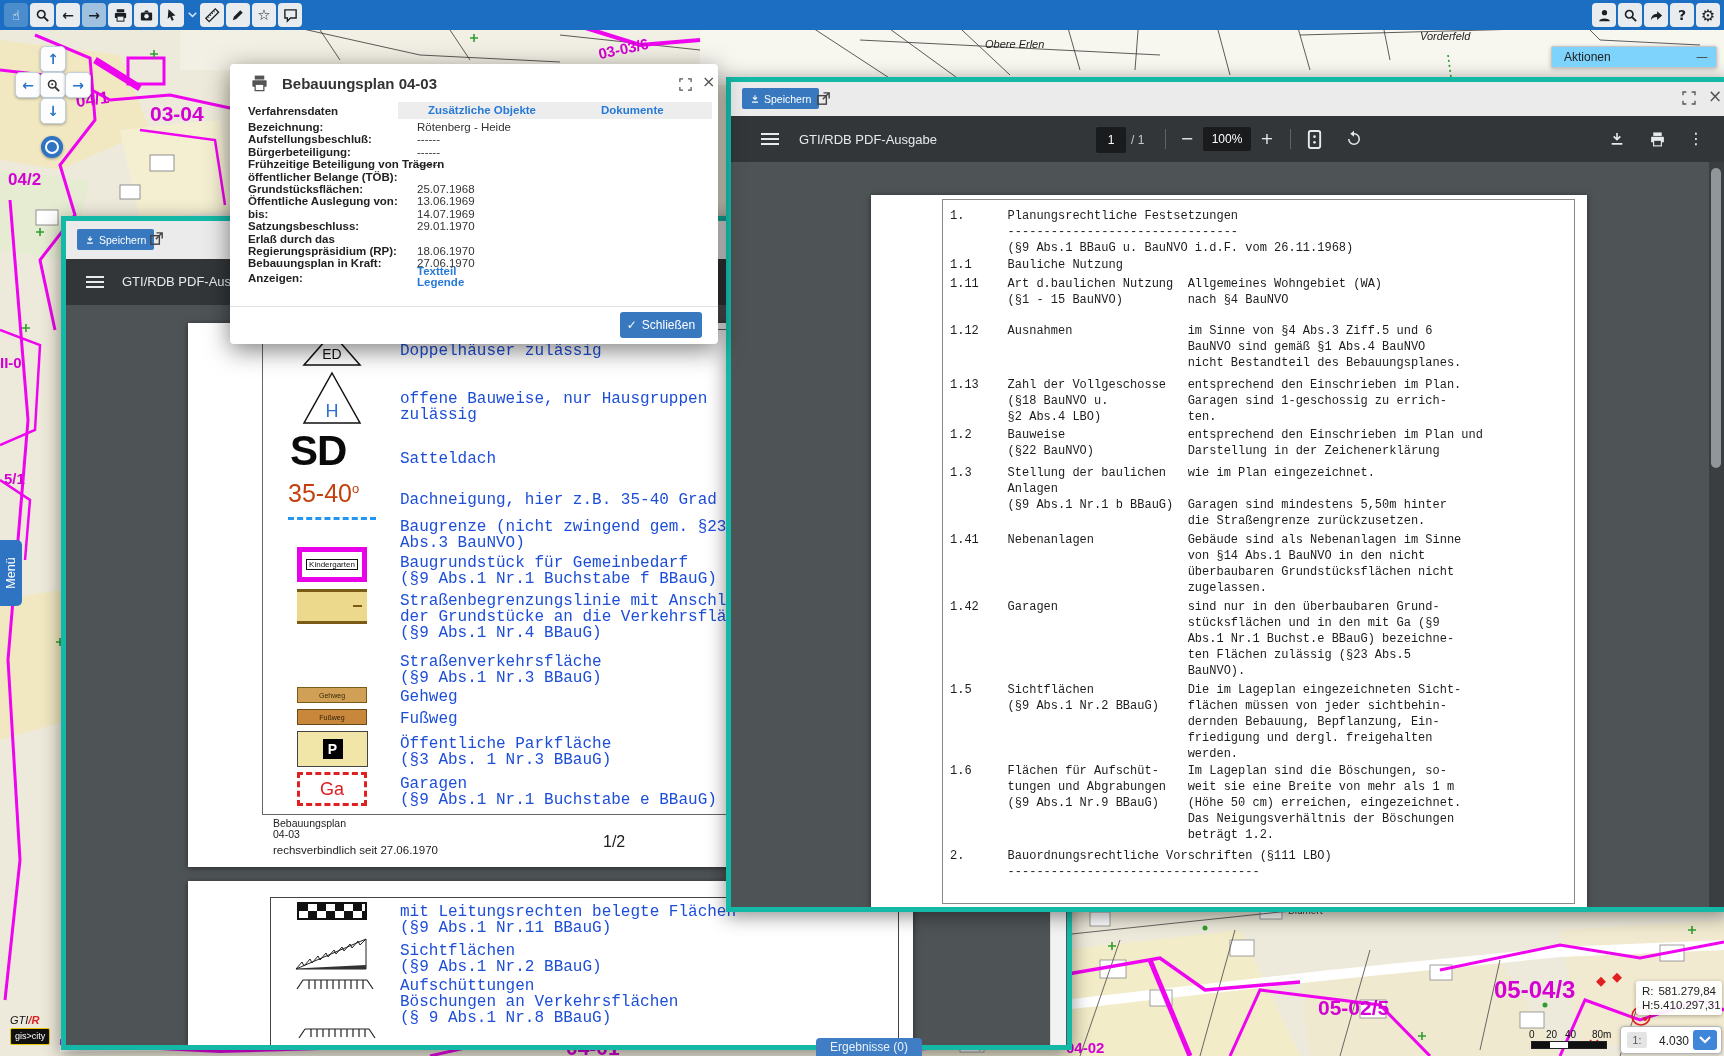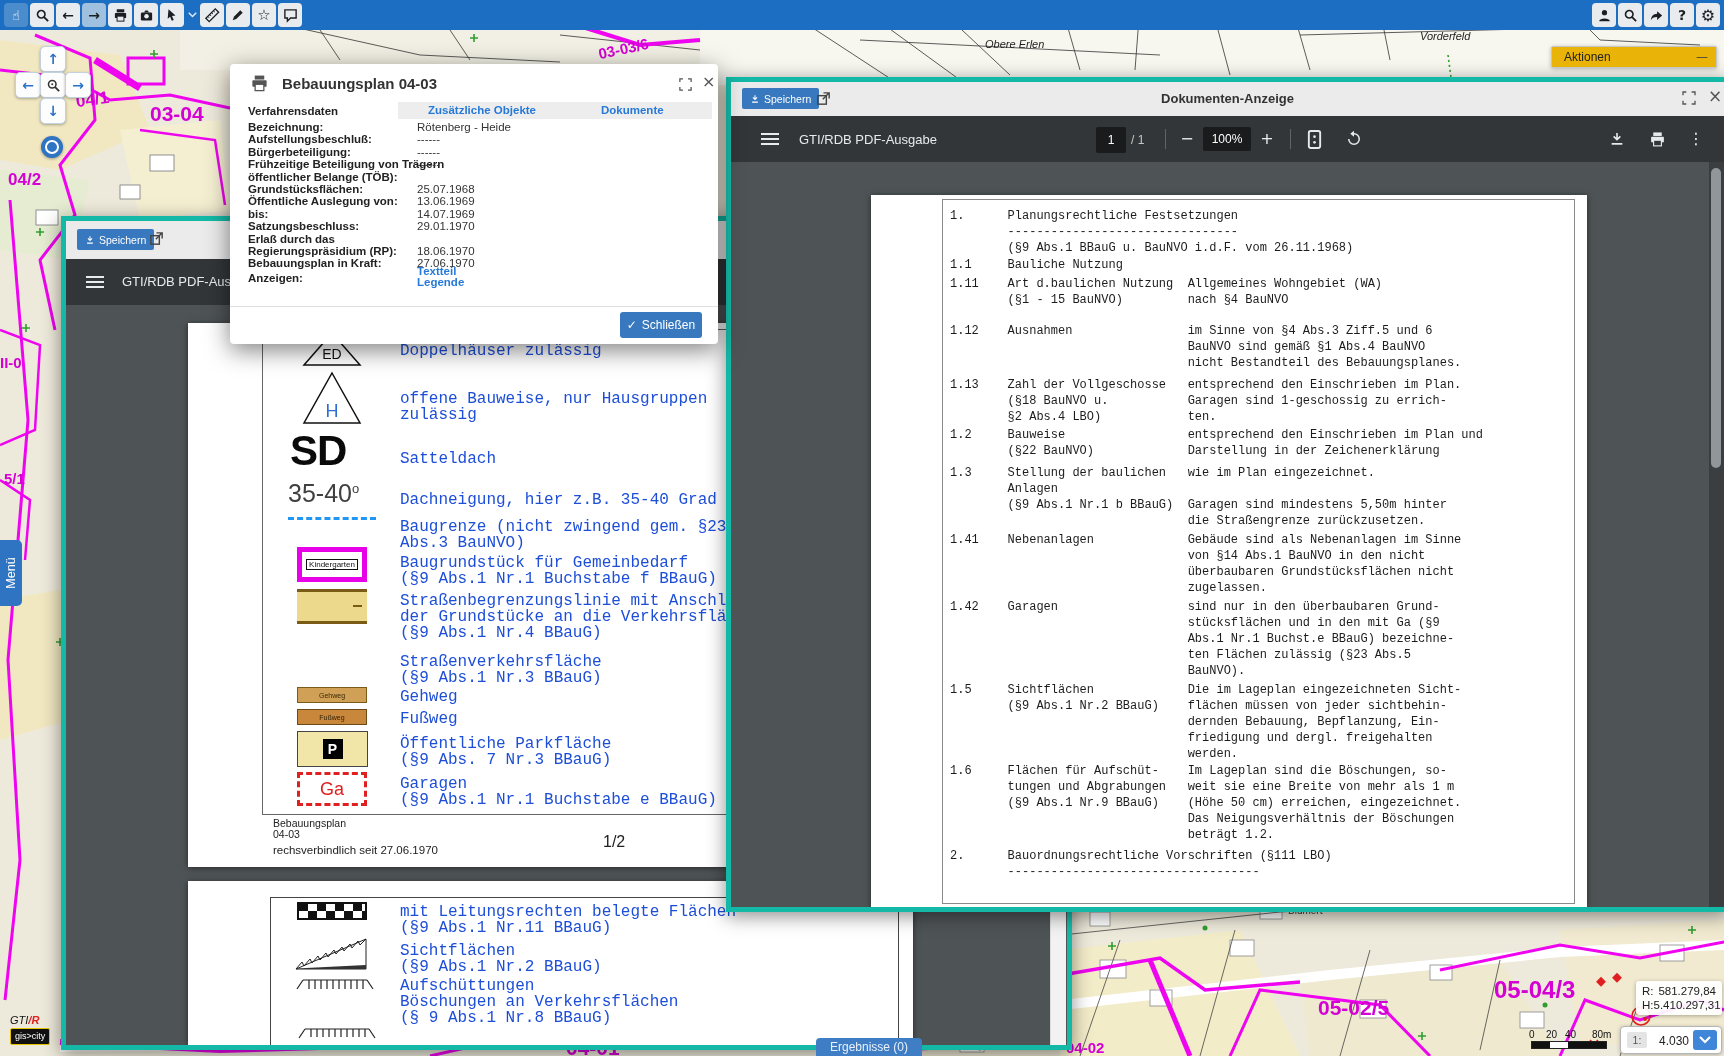--- a/index.html
+++ b/index.html
@@ -48,21 +48,21 @@
   .tablink{position:absolute;top:2px;color:#2779d8;font-weight:bold;font-size:11.5px;cursor:pointer;white-space:nowrap}
   .drows{position:absolute;left:18px;top:57px;right:8px}
   .drow{position:relative;height:12.4px}
   .dlabel{position:absolute;left:0;font-weight:bold;color:#222;white-space:nowrap}
   .dvalue{position:absolute;left:169px;color:#333;white-space:nowrap}
   .dlink{color:#2779d8;font-weight:bold;cursor:pointer;display:block;line-height:11.2px}
   #dialog .closebtn{position:absolute;left:390px;top:248px;width:82px;height:26px;background:#3878bf;color:#fff;
           border-radius:3px;display:flex;align-items:center;justify-content:center;gap:5px;font-size:12px;cursor:pointer}
 
   
-  #aktionen{position:absolute;left:1551px;top:46px;width:166px;height:22px;background:#eab308;border:1px solid #c6c6c6;
+  #aktionen{position:absolute;left:1551px;top:46px;width:166px;height:22px;background:#7dd3fc;border:1px solid #c6c6c6;
             border-radius:2px;z-index:25;box-shadow:0 1px 4px rgba(0,0,0,.25);font-size:12px;color:#222;
             display:flex;align-items:center;justify-content:space-between;padding:0 8px 0 12px;box-sizing:border-box}
   #menutab{position:absolute;left:0;top:540px;width:22px;height:66px;background:#2f74c2;border-radius:0 5px 5px 0;
            z-index:8;display:flex;align-items:center;justify-content:center;cursor:pointer}
   #menutab span{transform:rotate(-90deg);color:#fff;font-size:12.5px;white-space:nowrap}
   #ergtab{position:absolute;left:816px;top:1038px;width:106px;height:18px;background:#3f7dc4;border-radius:4px 4px 0 0;
           z-index:15;color:#e8f1fb;font-size:12px;display:flex;align-items:center;justify-content:center;cursor:pointer}
   #coordbox{position:absolute;left:1636px;top:981px;width:86px;background:rgba(255,255,255,.93);border-radius:3px;
             box-shadow:0 1px 4px rgba(0,0,0,.3);z-index:35;font-size:11.5px;color:#222;padding:3px 6px;box-sizing:border-box}
   #coordbox .crow{display:flex;justify-content:space-between;line-height:14px}
@@ -282,21 +282,21 @@
     <svg class="lsym" style="left:114px;top:48px" width="60" height="54" viewBox="0 0 60 54">
       <polygon points="30,2 58,52 2,52" fill="#fff" stroke="#111" stroke-width="1.5"></polygon>
       <text x="30" y="46" text-anchor="middle" font-size="18" font-family="Liberation Sans" fill="#2b6fd4">H</text>
     </svg>
     <div class="ltext" style="top:68px">offene Bauweise, nur Hausgruppen
 zulässig</div>
 
     <div class="lsym" style="left:102px;top:104px;font-size:42px;font-weight:bold;color:#0a0a0a;letter-spacing:-1px">SD</div>
     <div class="ltext" style="top:128px">Satteldach</div>
 
-    <div class="lsym" style="left:100px;top:156px;font-size:25px;color:#404040">
+    <div class="lsym" style="left:100px;top:156px;font-size:25px;color:#c2410c">
       <span>35-40</span><sup style="font-size:13px">o</sup>
     </div>
     <div class="ltext" style="top:169px">Dachneigung, hier z.B. 35-40 Grad</div>
 
     <div class="lsym" style="left:100px;top:194px;width:88px;border-top:3px dashed #2196f3"></div>
     <div class="ltext" style="top:196px">Baugrenze (nicht zwingend gem. §23
 Abs.3 BauNVO)</div>
 
     <div class="lsym" style="left:109px;top:224px;width:70px;height:35px;background:#fff;border:5px solid #e800e8;box-sizing:border-box;display:flex;align-items:center;justify-content:center">
       <span style="border:1px solid #111;font-size:8px;padding:0 2px;color:#111">Kindergarten</span>
@@ -321,21 +321,21 @@
 
     <div class="lsym" style="left:109px;top:386px;width:70px;height:16px;background:#c8873b;border:1px solid #6b4a1a;box-sizing:border-box;display:flex;align-items:center;justify-content:center">
       <span style="font-size:7px;color:#33230a">Fußweg</span>
     </div>
     <div class="ltext" style="top:388px">Fußweg</div>
 
     <div class="lsym" style="left:109px;top:408px;width:71px;height:36px;background:#f1e6a8;border:1px solid #444;box-sizing:border-box;display:flex;align-items:center;justify-content:center">
       <span style="background:#000;color:#fff;width:20px;height:20px;display:flex;align-items:center;justify-content:center;font-weight:bold;font-size:14px">P</span>
     </div>
     <div class="ltext" style="top:413px">Öffentliche Parkfläche
-(§9 Abs. 7 Nr.3 BBauG)</div>
+(§3 Abs. 1 Nr.3 BBauG)</div>
 
     <div class="lsym" style="left:109px;top:449px;width:70px;height:34px;border:3px dashed #e02020;box-sizing:border-box;display:flex;align-items:center;justify-content:center">
       <span style="color:#e02020;font-size:18px">Ga</span>
     </div>
     <div class="ltext" style="top:453px">Garagen
 (§9 Abs.1 Nr.1 Buchstabe e BBauG)</div>
 
     <div class="abs" style="left:85px;top:494px;font-size:10.5px;color:#222">Bebauungsplan</div>
     <div class="abs" style="left:85px;top:505px;font-size:10.5px;color:#222">04-03</div>
     <div class="abs" style="left:85px;top:521px;font-size:11.5px;color:#222">rechsverbindlich seit 27.06.1970</div>
@@ -395,21 +395,20 @@
           <rect x="5" y="18" width="14" height="3" fill="#fff"></rect>
         </svg>
       <span>Speichern</span>
     </div>
     <div class="extlink" style="left:84px;top:8px">
       <svg width="17" height="17" viewBox="0 0 24 24">
           <rect x="4" y="8" width="12" height="12" fill="none" stroke="#444" stroke-width="2"></rect>
           <path d="M12 4h8v8M20 4l-9 9" fill="none" stroke="#444" stroke-width="2"></path>
         </svg>
     </div>
-    <div class="abs" style="left:0;right:0;top:9px;text-align:center;font-size:13px;font-weight:bold;color:#333">Dokumenten-Anzeige</div>
     <div class="winicon" style="left:950px;top:8px">
       <svg width="16" height="16" viewBox="0 0 24 24">
           <g stroke="#555" stroke-width="2" fill="none">
             <path d="M3 8V3h5M16 3h5v5M21 16v5h-5M8 21H3v-5"></path>
           </g>
         </svg>
     </div>
     <div class="winicon glyph" style="left:977px;top:4px;font-size:17px">×</div>
   </div>
   <div class="pdfbar" style="top:34px;height:46px">

